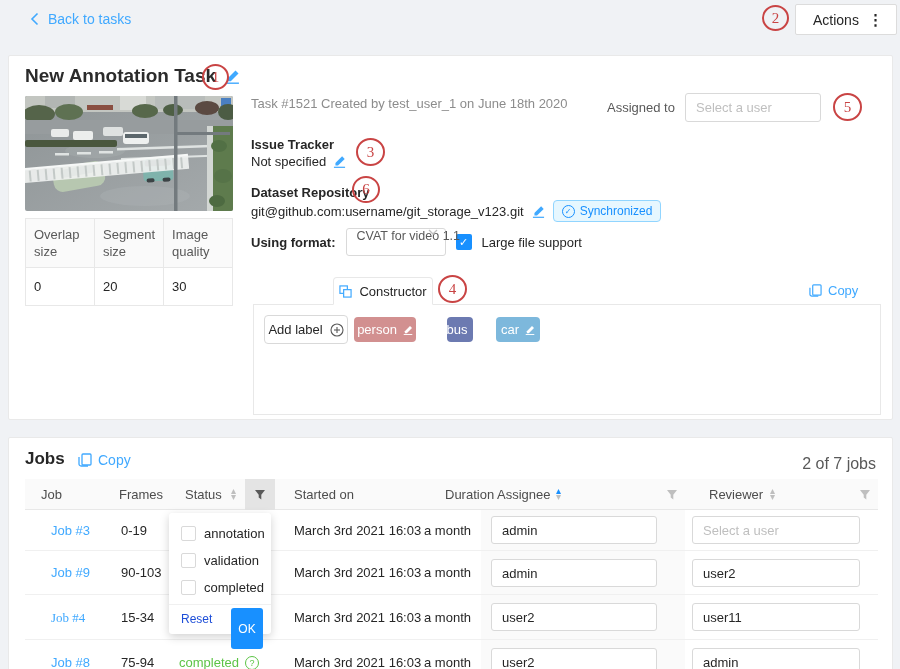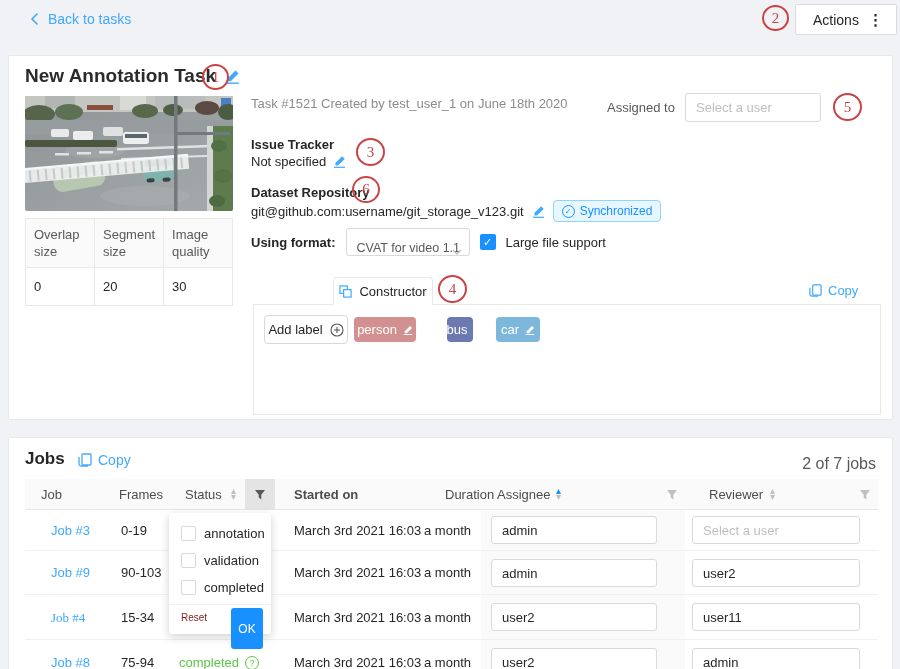--- a/index.html
+++ b/index.html
@@ -194,21 +194,21 @@
     <span class="badge">
       <span class="circ" style="width:13px;height:13px;border:1px solid #1890ff;font-size:8px;">
           <span>✓</span>
         </span>
       <span>Synchronized</span>
     </span>
   </div>
 
   <div class="abs" style="left:242px;top:172px;display:flex;align-items:center;gap:10px;">
     <span class="blabel">Using format:</span>
-    <div style="position:relative;width:124px;height:28px;border:1px solid #d9d9d9;border-radius:3px;display:flex;align-items:flex-end;padding:0 22px 0 10px;cursor:pointer;">
+    <div style="position:relative;width:100px;height:28px;border:1px solid #d9d9d9;border-radius:3px;display:flex;align-items:flex-start;padding:0 22px 0 10px;cursor:pointer;">
       <span style="font-size:12.5px;color:#595959;white-space:nowrap;">CVAT for video 1.1</span>
       <svg width="10" height="6" viewBox="0 0 10 6" style="position:absolute;right:7px;">
           <polyline points="1,1 5,5 9,1" fill="none" stroke="#bfbfbf" stroke-width="1.3"></polyline>
         </svg>
     </div>
     <span class="cb checked" style="cursor:pointer;">
         <span>✓</span>
       </span>
     <span style="font-size:13px;">Large file support</span>
   </div>
@@ -286,21 +286,21 @@
     <span class="hdrcell" style="left:160px;cursor:pointer;">Status</span>
     <span class="sorter" style="left:206px;">
         <span>▴</span>
         <span>▾</span>
       </span>
     <span class="funnel" style="left:220px;top:0;background:#e4e4e4;color:#595959;">
         <svg width="12" height="12" viewBox="0 0 12 12">
           <path d="M1 1 h10 L7.3 5.8 V10.4 L4.7 8.6 V5.8 Z" fill="currentColor"></path>
         </svg>
       </span>
-    <span class="hdrcell" style="left:269px;font-weight:bold;">Started on</span>
+    <span class="hdrcell" style="left:269px;">Started on</span>
     <span class="hdrcell" style="left:420px;">Duration</span>
     <span class="hdrcell" style="left:472px;cursor:pointer;">Assignee</span>
     <span class="sorter" style="left:531px;">
         <span style="color:#1890ff;">▴</span>
         <span>▾</span>
       </span>
     <span class="funnel" style="left:632px;top:0;">
         <svg width="12" height="12" viewBox="0 0 12 12">
           <path d="M1 1 h10 L7.3 5.8 V10.4 L4.7 8.6 V5.8 Z" fill="currentColor"></path>
         </svg>
@@ -370,16 +370,16 @@
     </div>
     <div style="position:absolute;left:0;top:34px;width:100%;height:27px;display:flex;align-items:center;gap:8px;padding-left:12px;cursor:pointer;">
       <span class="cb empty" style="width:15px;height:15px;"></span>
       <span style="font-size:13px;">validation</span>
     </div>
     <div style="position:absolute;left:0;top:61px;width:100%;height:27px;display:flex;align-items:center;gap:8px;padding-left:12px;cursor:pointer;">
       <span class="cb empty" style="width:15px;height:15px;"></span>
       <span style="font-size:13px;">completed</span>
     </div>
     <div style="position:absolute;left:0;top:91px;width:100%;height:1px;background:#f0f0f0;"></div>
-    <span style="position:absolute;left:12px;top:99px;font-size:10px;color:#7f1d1d;cursor:not-allowed;">Reset</span>
+    <span style="position:absolute;left:12px;top:99px;font-size:12px;color:#1d4ed8;cursor:not-allowed;">Reset</span>
     <span style="position:absolute;right:8px;top:95px;width:32px;height:41px;background:#1890ff;color:#fff;font-size:12px;border-radius:3px;display:flex;align-items:center;justify-content:center;cursor:pointer;">OK</span>
   </div>
 </div>
 
 </body></html>

